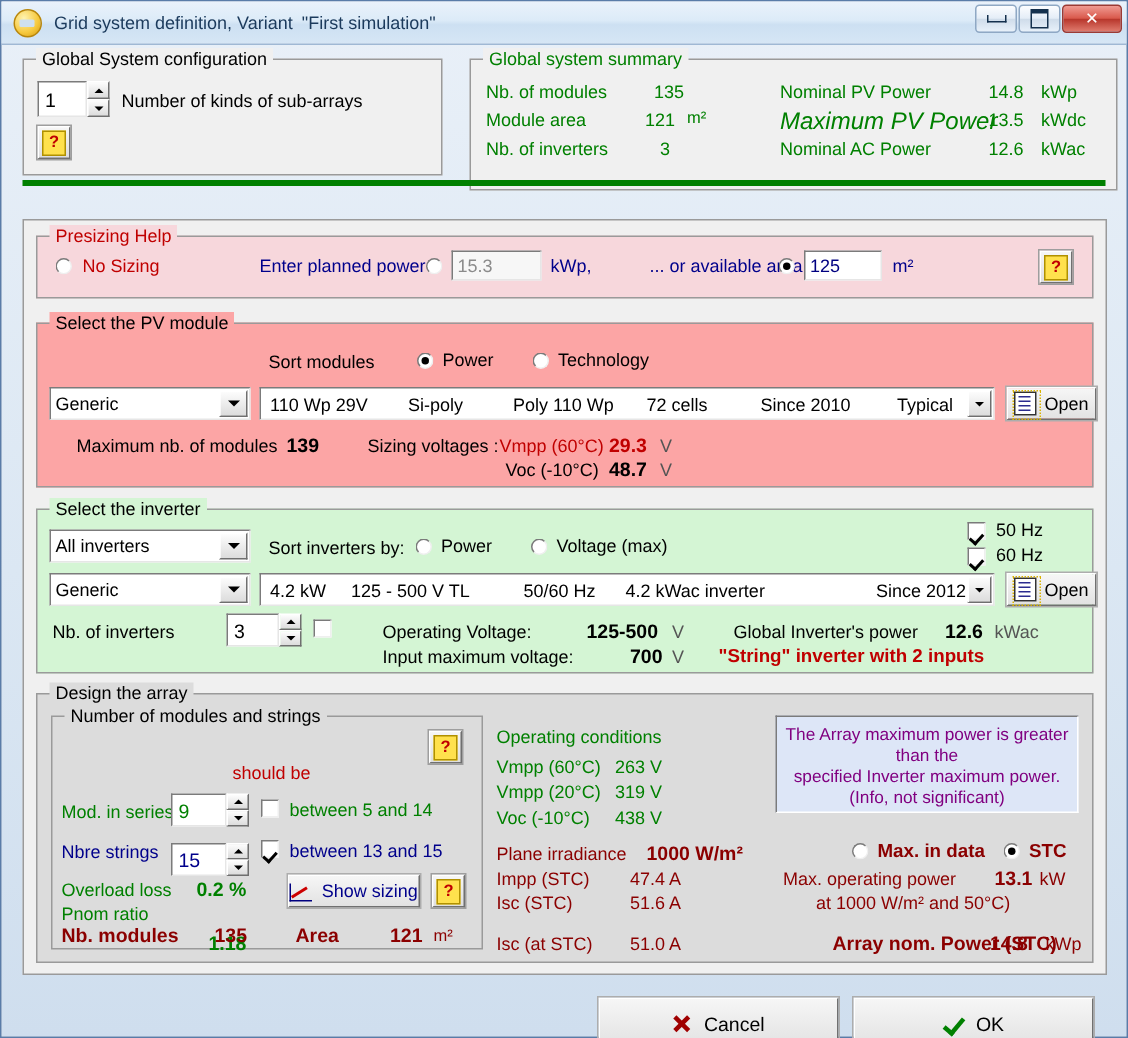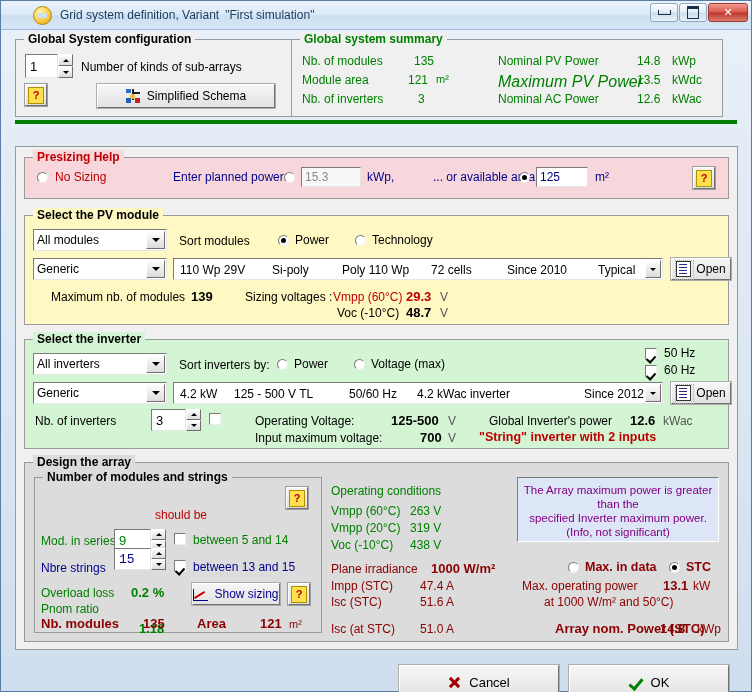--- a/index.html
+++ b/index.html
@@ -12,21 +12,21 @@
   .window{
     position:relative;width:752px;height:692px;box-sizing:border-box;
     border:1px solid #5a7ca8;
     background:linear-gradient(180deg,#e9f0f8 0%,#dbe7f3 55%,#cfdeee 100%);
   }
   
   .titlebar{
     position:relative;height:28px;
     background:linear-gradient(180deg,#eaf2fb 0%,#dcebf8 45%,#cde0f2 55%,#d6e6f5 100%);
     border-bottom:1px solid #9fb8d4;
-    display:flex;align-items:center;padding-left:24px;
+    display:flex;align-items:center;
   }
   .app-icon{
     width:17px;height:17px;margin-left:8px;border-radius:50%;
     background:radial-gradient(circle at 35% 30%,#fff3b0,#f6c83c 60%,#d39a10);
     border:1px solid #b8860b;position:relative;flex:0 0 auto;
   }
   .app-icon:after{
     content:"";position:absolute;left:3px;top:6px;width:10px;height:5px;
     background:#cfe0ef;border-radius:1px;
   }
@@ -47,21 +47,21 @@
   .wb .min-g{display:block;width:11px;height:4px;border:1px solid #14304d;border-top:none;}
   .wb .max-g{display:block;width:10px;height:9px;border:1px solid #14304d;border-top-width:3px;}
   
   .client{position:absolute;left:0;top:28px;right:0;bottom:0;}
   .abs{position:absolute;white-space:nowrap;}
   
   .gb{
     position:absolute;box-sizing:border-box;border:1px solid #9a9a9a;
   }
   .gb > .gb-title{
-    position:absolute;top:-8px;left:8px;padding:0 4px;font-weight:bold;font-size:12px;
+    position:absolute;top:-8px;left:8px;padding:0 4px;font-weight:normal;font-size:12px;
     background:inherit;
   }
   .textbox{
     border:1px solid;border-color:#7b7b7b #e6e6e6 #e6e6e6 #7b7b7b;background:#fff;
     box-sizing:border-box;font-size:12px;padding:1px 3px;color:#000;
     display:flex;align-items:center;
   }
   .textbox.grey{color:#8b8b8b;background:#f7f7f7;}
   .combo{
     position:absolute;box-sizing:border-box;background:#fff;
@@ -222,34 +222,23 @@
               <i></i>
             </span>
         </div>
       </div>
       <div class="abs" style="left:65px;top:20px;font-size:12px;">Number of kinds of sub-arrays</div>
 
       <div class="helpbtn" style="left:9px;top:44px;">
         <span class="qmark">?</span>
       </div>
 
-      <div class="btn" style="left:81px;top:44px;width:178px;height:24px;">
-        <span class="schema-icon">
-          <i style="left:0;top:0;width:5px;height:4px;background:#2b6bc4;"></i>
-          <i style="left:0;top:9px;width:5px;height:5px;background:#1f5fb5;"></i>
-          <i style="left:9px;top:9px;width:5px;height:5px;background:#cc2222;"></i>
-          <i style="left:6px;top:0;width:2px;height:11px;background:#222;"></i>
-          <i style="left:7px;top:3px;width:7px;height:2px;background:#222;"></i>
-          <i style="left:4px;top:5px;width:5px;height:5px;background:#e8c23a;border-radius:50%;"></i>
-        </span>
-        <span>Simplified Schema</span>
-      </div>
     </div>
 
-    <div class="gb" style="left:290px;top:10px;width:432px;height:78px;background:#f0f0f0;">
+    <div class="gb" style="left:312px;top:10px;width:432px;height:88px;background:#f0f0f0;">
       <div class="gb-title c-green">Global system summary</div>
 
       <div class="abs c-green" style="left:10px;top:14px;font-size:12px;">Nb. of modules</div>
       <div class="abs c-green" style="left:122px;top:14px;font-size:12px;">135</div>
       <div class="abs c-green" style="left:10px;top:33px;font-size:12px;">Module area</div>
       <div class="abs c-green" style="left:116px;top:33px;font-size:12px;">121</div>
       <div class="abs c-green" style="left:144px;top:33px;font-size:11px;">m²</div>
       <div class="abs c-green" style="left:10px;top:52px;font-size:12px;">Nb. of inverters</div>
       <div class="abs c-green" style="left:126px;top:52px;font-size:12px;">3</div>
 
@@ -283,29 +272,23 @@
         <div class="abs c-navy" style="left:408px;top:12px;font-size:12px;">... or available area</div>
         <span class="radio on" style="position:absolute;left:494px;top:14px;"></span>
         <div class="textbox" style="position:absolute;left:511px;top:9px;width:52px;height:20px;color:#000080;">125</div>
         <div class="abs c-navy" style="left:570px;top:12px;font-size:12px;">m²</div>
 
         <div class="helpbtn" style="left:668px;top:9px;">
           <span class="qmark">?</span>
         </div>
       </div>
 
-      <div class="gb" style="left:8px;top:68px;width:705px;height:110px;background:#fef9c3;">
+      <div class="gb" style="left:8px;top:68px;width:705px;height:110px;background:#fca5a5;">
         <div class="gb-title">Select the PV module</div>
 
-        <div class="combo" style="left:8px;top:13px;width:134px;height:22px;">
-          <span>All modules</span>
-          <span class="arrowbtn">
-              <i></i>
-            </span>
-        </div>
         <div class="abs" style="left:154px;top:18px;font-size:12px;">Sort modules</div>
         <span class="radio on" style="position:absolute;left:253px;top:19px;"></span>
         <div class="abs" style="left:270px;top:17px;font-size:12px;">Power</div>
         <span class="radio" style="position:absolute;left:330px;top:19px;"></span>
         <div class="abs" style="left:347px;top:17px;font-size:12px;">Technology</div>
 
         <div class="combo" style="left:8px;top:42px;width:134px;height:22px;">
           <span>Generic</span>
           <span class="arrowbtn">
               <i></i>
@@ -432,21 +415,21 @@
                 </span>
               <span class="dn">
                   <i></i>
                 </span>
             </div>
           </div>
           <span class="cb" style="position:absolute;left:139px;top:55px;"></span>
           <div class="abs c-green" style="left:158px;top:55px;font-size:12px;">between 5 and 14</div>
 
           <div class="abs c-navy" style="left:6px;top:83px;font-size:12px;">Nbre strings</div>
-          <div class="spin" style="left:79px;top:70px;width:52px;height:22px;font-family:Liberation Mono, monospace;">
+          <div class="spin" style="left:79px;top:84px;width:52px;height:22px;">
             <div class="sv c-navy">15</div>
             <div class="sb">
               <span class="up">
                   <i></i>
                 </span>
               <span class="dn">
                   <i></i>
                 </span>
             </div>
           </div>

